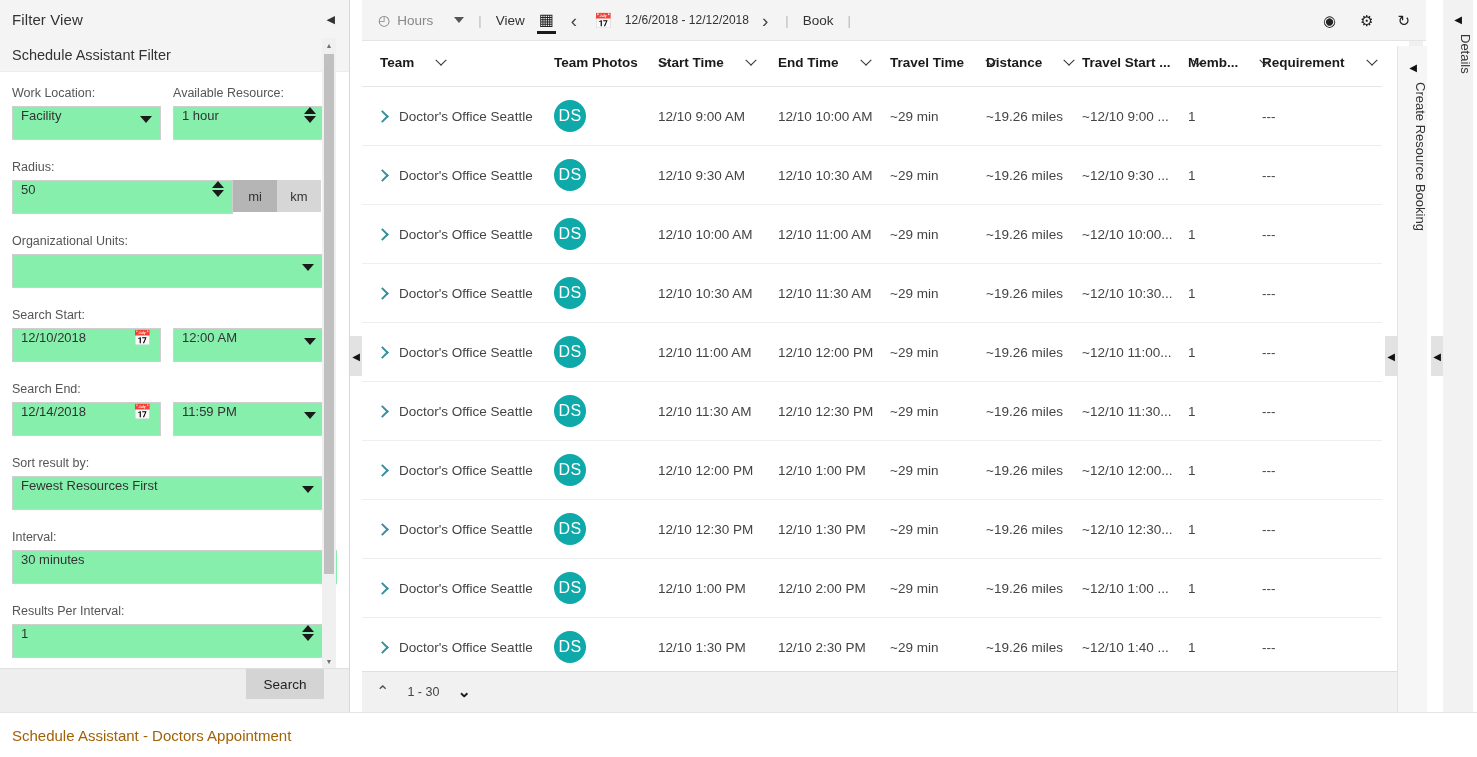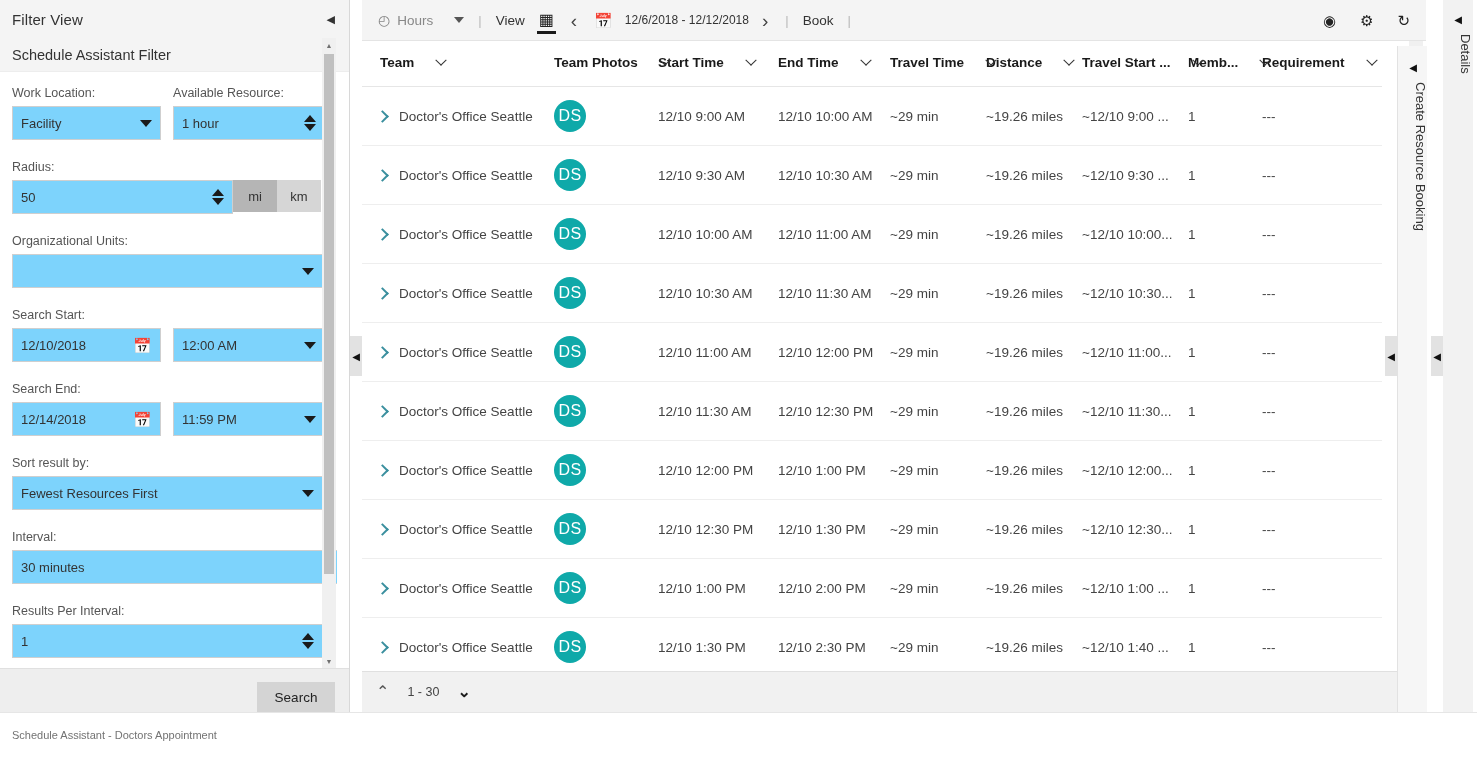--- a/index.html
+++ b/index.html
@@ -64,22 +64,22 @@
     margin-bottom: 6px;
     margin-top: 0;
   }
   .field-block { margin-bottom: 20px; }
   .row2 { display: flex; gap: 12px; }
 
   .inp {
     position: relative;
     height: 32px;
     border: 1px solid #cfcfcf;
-    background: #7dd3fc;
-    display: flex; align-items: center;
+    background: #86efac;
+    display: flex; align-items: flex-end;
     padding: 16px 8px;
     font-size: 13px;
     color: #333;
   }
   .inp .val { flex: 1; white-space: nowrap; overflow: hidden; }
   .caret-dn {
     width: 0; height: 0;
     border-left: 6px solid transparent;
     border-right: 6px solid transparent;
     border-top: 7px solid #1a1a1a;
@@ -134,22 +134,22 @@
   }
 
   #fp-scroll { right: 13px; top: 38px; height: 630px; }
 
   .fp-footer {
     position: absolute;
     left: 0; bottom: 0;
     width: 349px; height: 44px;
     background: #eeeeee;
     border-top: 1px solid #e0e0e0;
-    display: flex; align-items: flex-end; justify-content: flex-end;
-    padding-right: 14px;
+    display: flex; align-items: flex-start; justify-content: flex-end;
+    padding-right: 25px;
   }
   .search-btn {
     width: 78px; height: 30px;
     background: #d4d4d4;
     display: flex; align-items: center; justify-content: center;
     font-size: 13.5px; color: #222;
     cursor: pointer;
   }
 
   
@@ -321,21 +321,21 @@
   
   #status-bar {
     position: absolute;
     left: 0; bottom: 0;
     width: 1477px; height: 45px;
     background: #ffffff;
     border-top: 1px solid #e6e6e6;
     display: flex; align-items: center;
     padding-left: 12px;
   }
-  #status-bar .st-text { font-size: 11px; color: #737373; }
+  #status-bar .st-text { font-size: 15px; color: #a16207; }
 </style>
 </head>
 <body>
 
 <div id="app">
 
   <div id="filter-panel">
 
     <div class="fp-title-bar">
       <span class="fp-title">Filter View</span>

